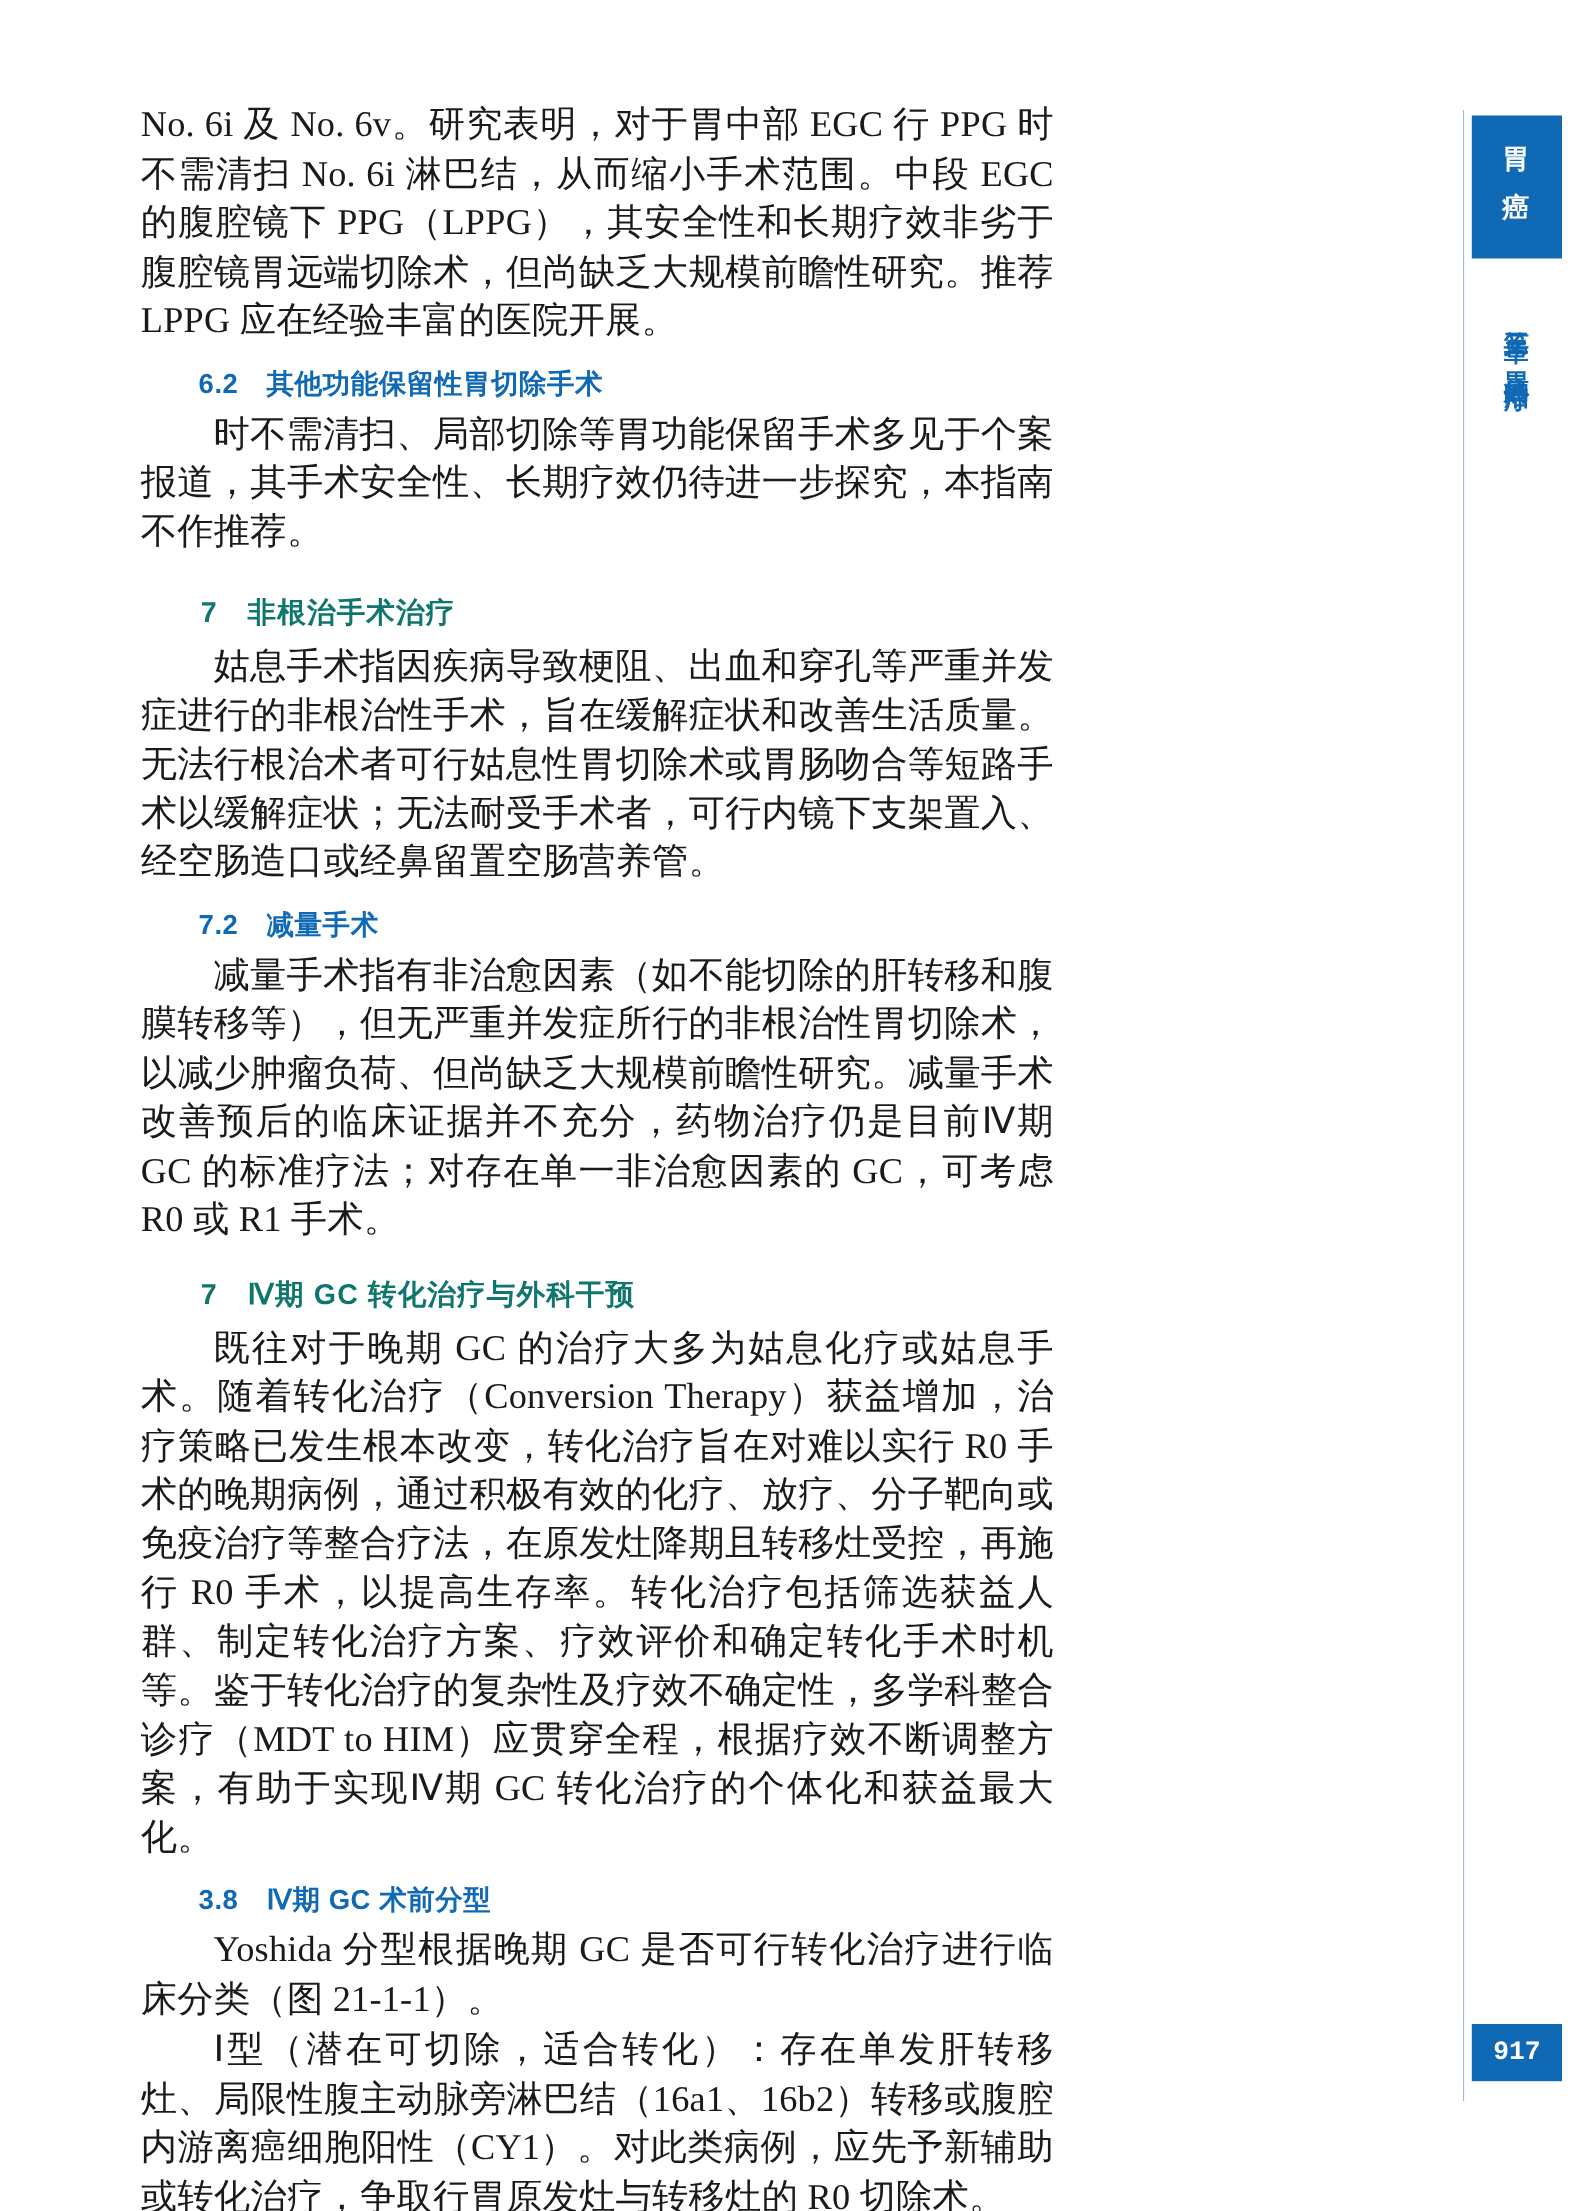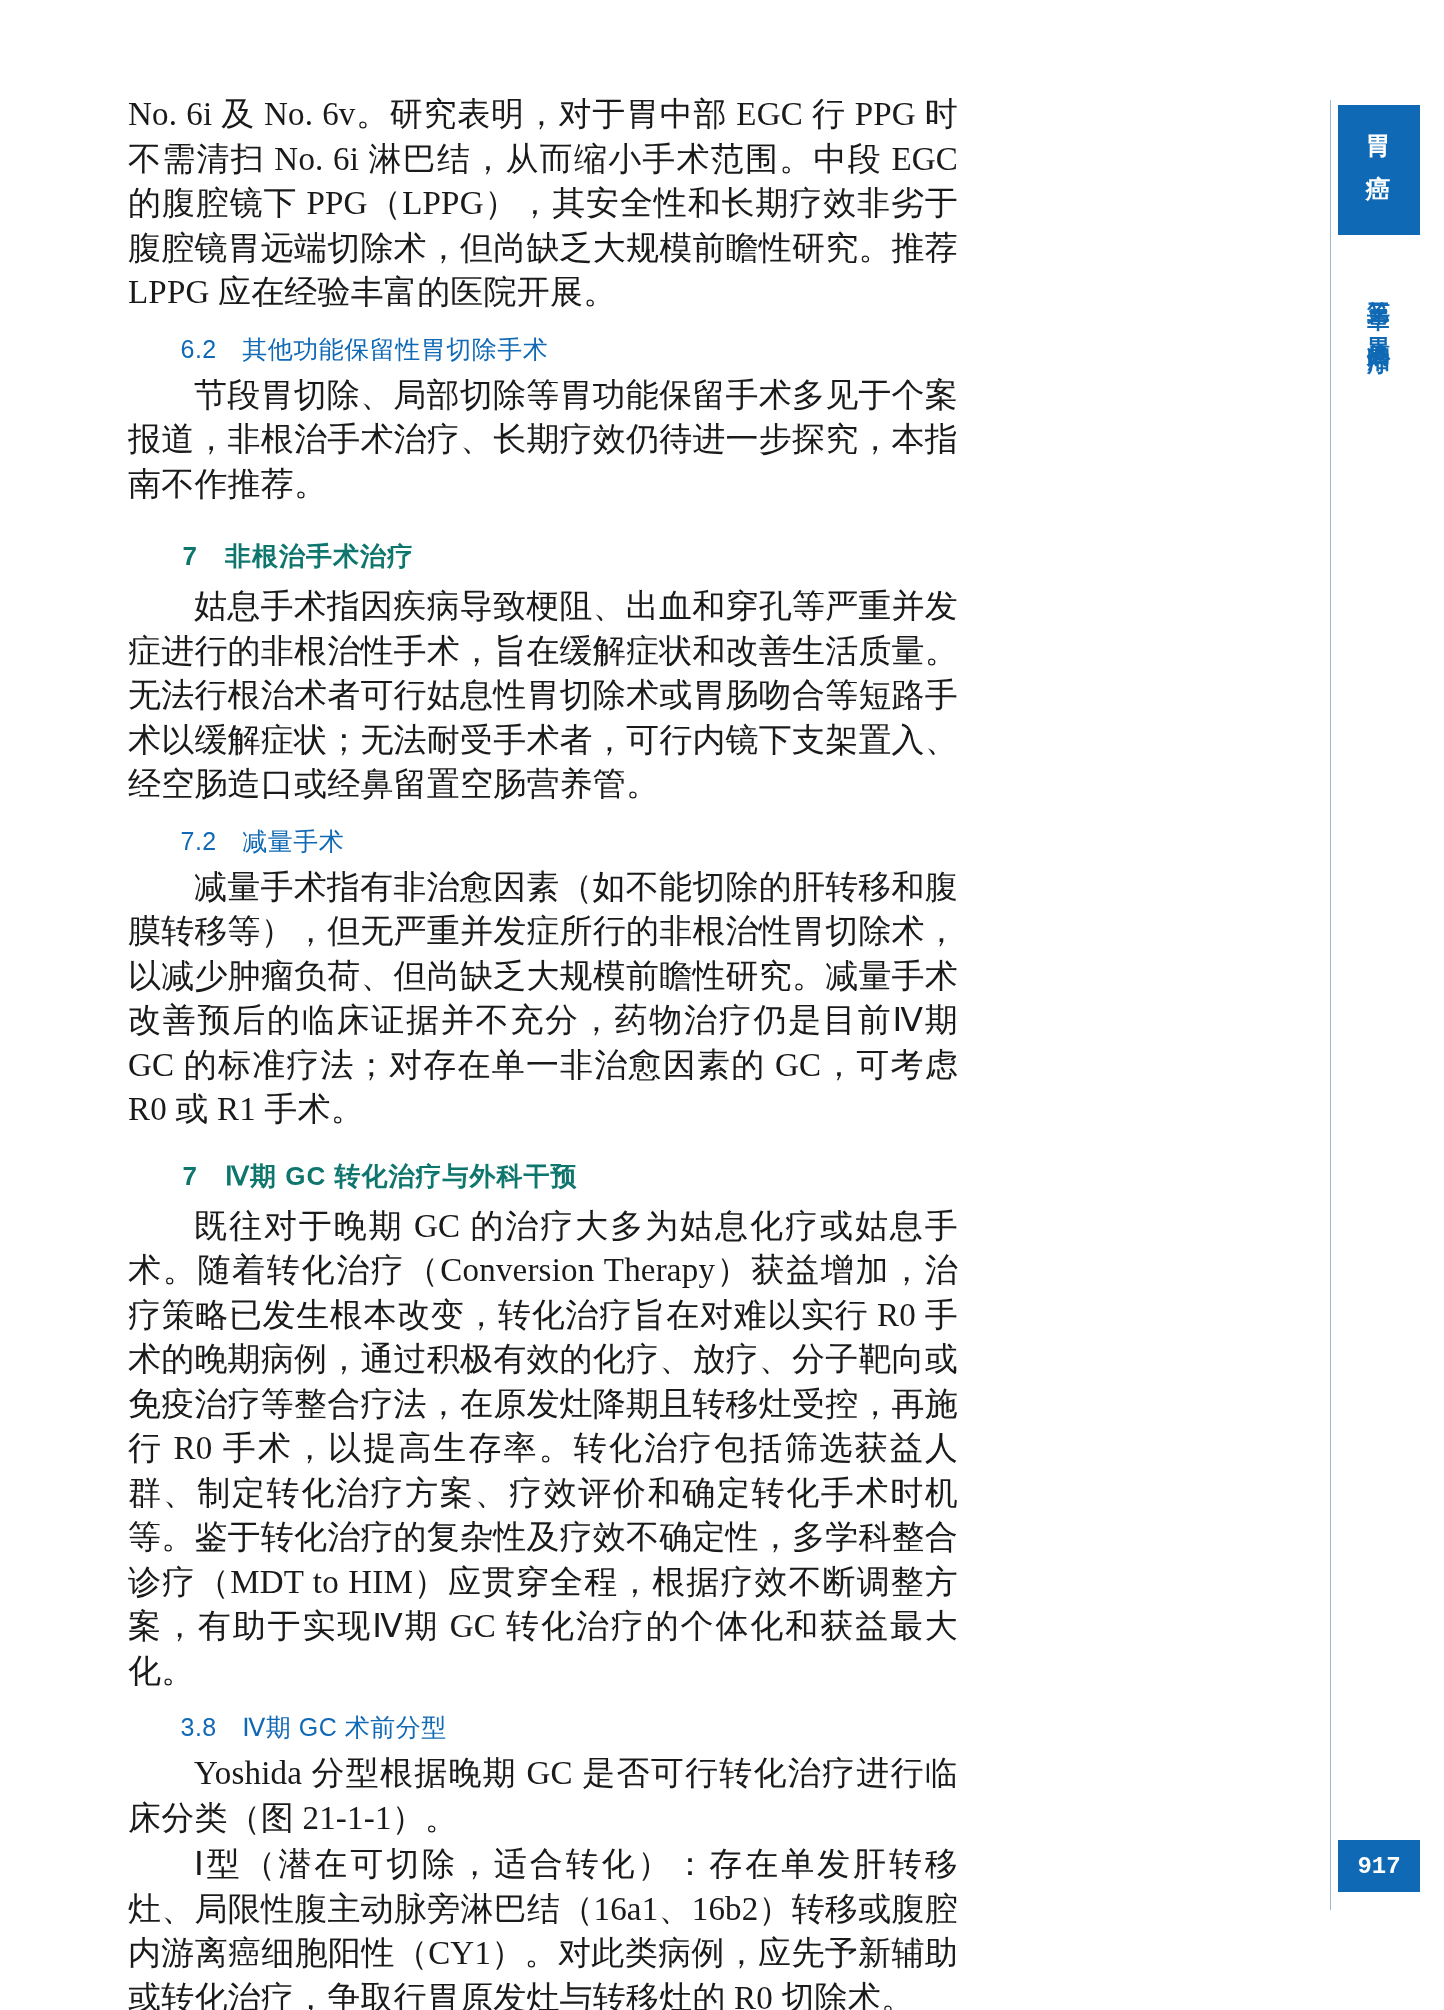--- a/index.html
+++ b/index.html
@@ -117,41 +117,41 @@
     font-weight: bold;
     font-size: 26px;
     line-height: 44px;
     margin: 22px 0 6px 0;
     text-indent: 2.1em;
     letter-spacing: 1px;
   }
   h3.subsec {
     font-family: "Liberation Sans", sans-serif;
     color: #1069b4;
-    font-weight: normal;
+    font-weight: bold;
     font-size: 25px;
     line-height: 44px;
     margin: 12px 0 2px 0;
     text-indent: 2.1em;
     letter-spacing: 0.5px;
   }
   h2.sec.tight { margin-top: 28px; }
 </style>
 </head>
 <body>
 
 <div class="page">
 
   <div class="content">
 
     <p class="noindent">No. 6i 及 No. 6v。研究表明，对于胃中部 EGC 行 PPG 时不需清扫 No. 6i 淋巴结，从而缩小手术范围。中段 EGC 的腹腔镜下 PPG（LPPG），其安全性和长期疗效非劣于腹腔镜胃远端切除术，但尚缺乏大规模前瞻性研究。推荐 LPPG 应在经验丰富的医院开展。</p>
 
     <h3 class="subsec">6.2　其他功能保留性胃切除手术</h3>
 
-    <p class="indent">节段胃切除、局部切除等胃功能保留手术多见于个案报道，非根治手术治疗、长期疗效仍待进一步探究，本指南不作推荐。</p>
+    <p class="indent">时不需清扫、局部切除等胃功能保留手术多见于个案报道，其手术安全性、长期疗效仍待进一步探究，本指南不作推荐。</p>
 
     <h2 class="sec tight">7　非根治手术治疗</h2>
 
 
     <p class="indent">姑息手术指因疾病导致梗阻、出血和穿孔等严重并发症进行的非根治性手术，旨在缓解症状和改善生活质量。无法行根治术者可行姑息性胃切除术或胃肠吻合等短路手术以缓解症状；无法耐受手术者，可行内镜下支架置入、经空肠造口或经鼻留置空肠营养管。</p>
 
     <h3 class="subsec">7.2　减量手术</h3>
 
     <p class="indent">减量手术指有非治愈因素（如不能切除的肝转移和腹膜转移等），但无严重并发症所行的非根治性胃切除术，以减少肿瘤负荷、但尚缺乏大规模前瞻性研究。减量手术改善预后的临床证据并不充分，药物治疗仍是目前Ⅳ期 GC 的标准疗法；对存在单一非治愈因素的 GC，可考虑 R0 或 R1 手术。</p>
 

